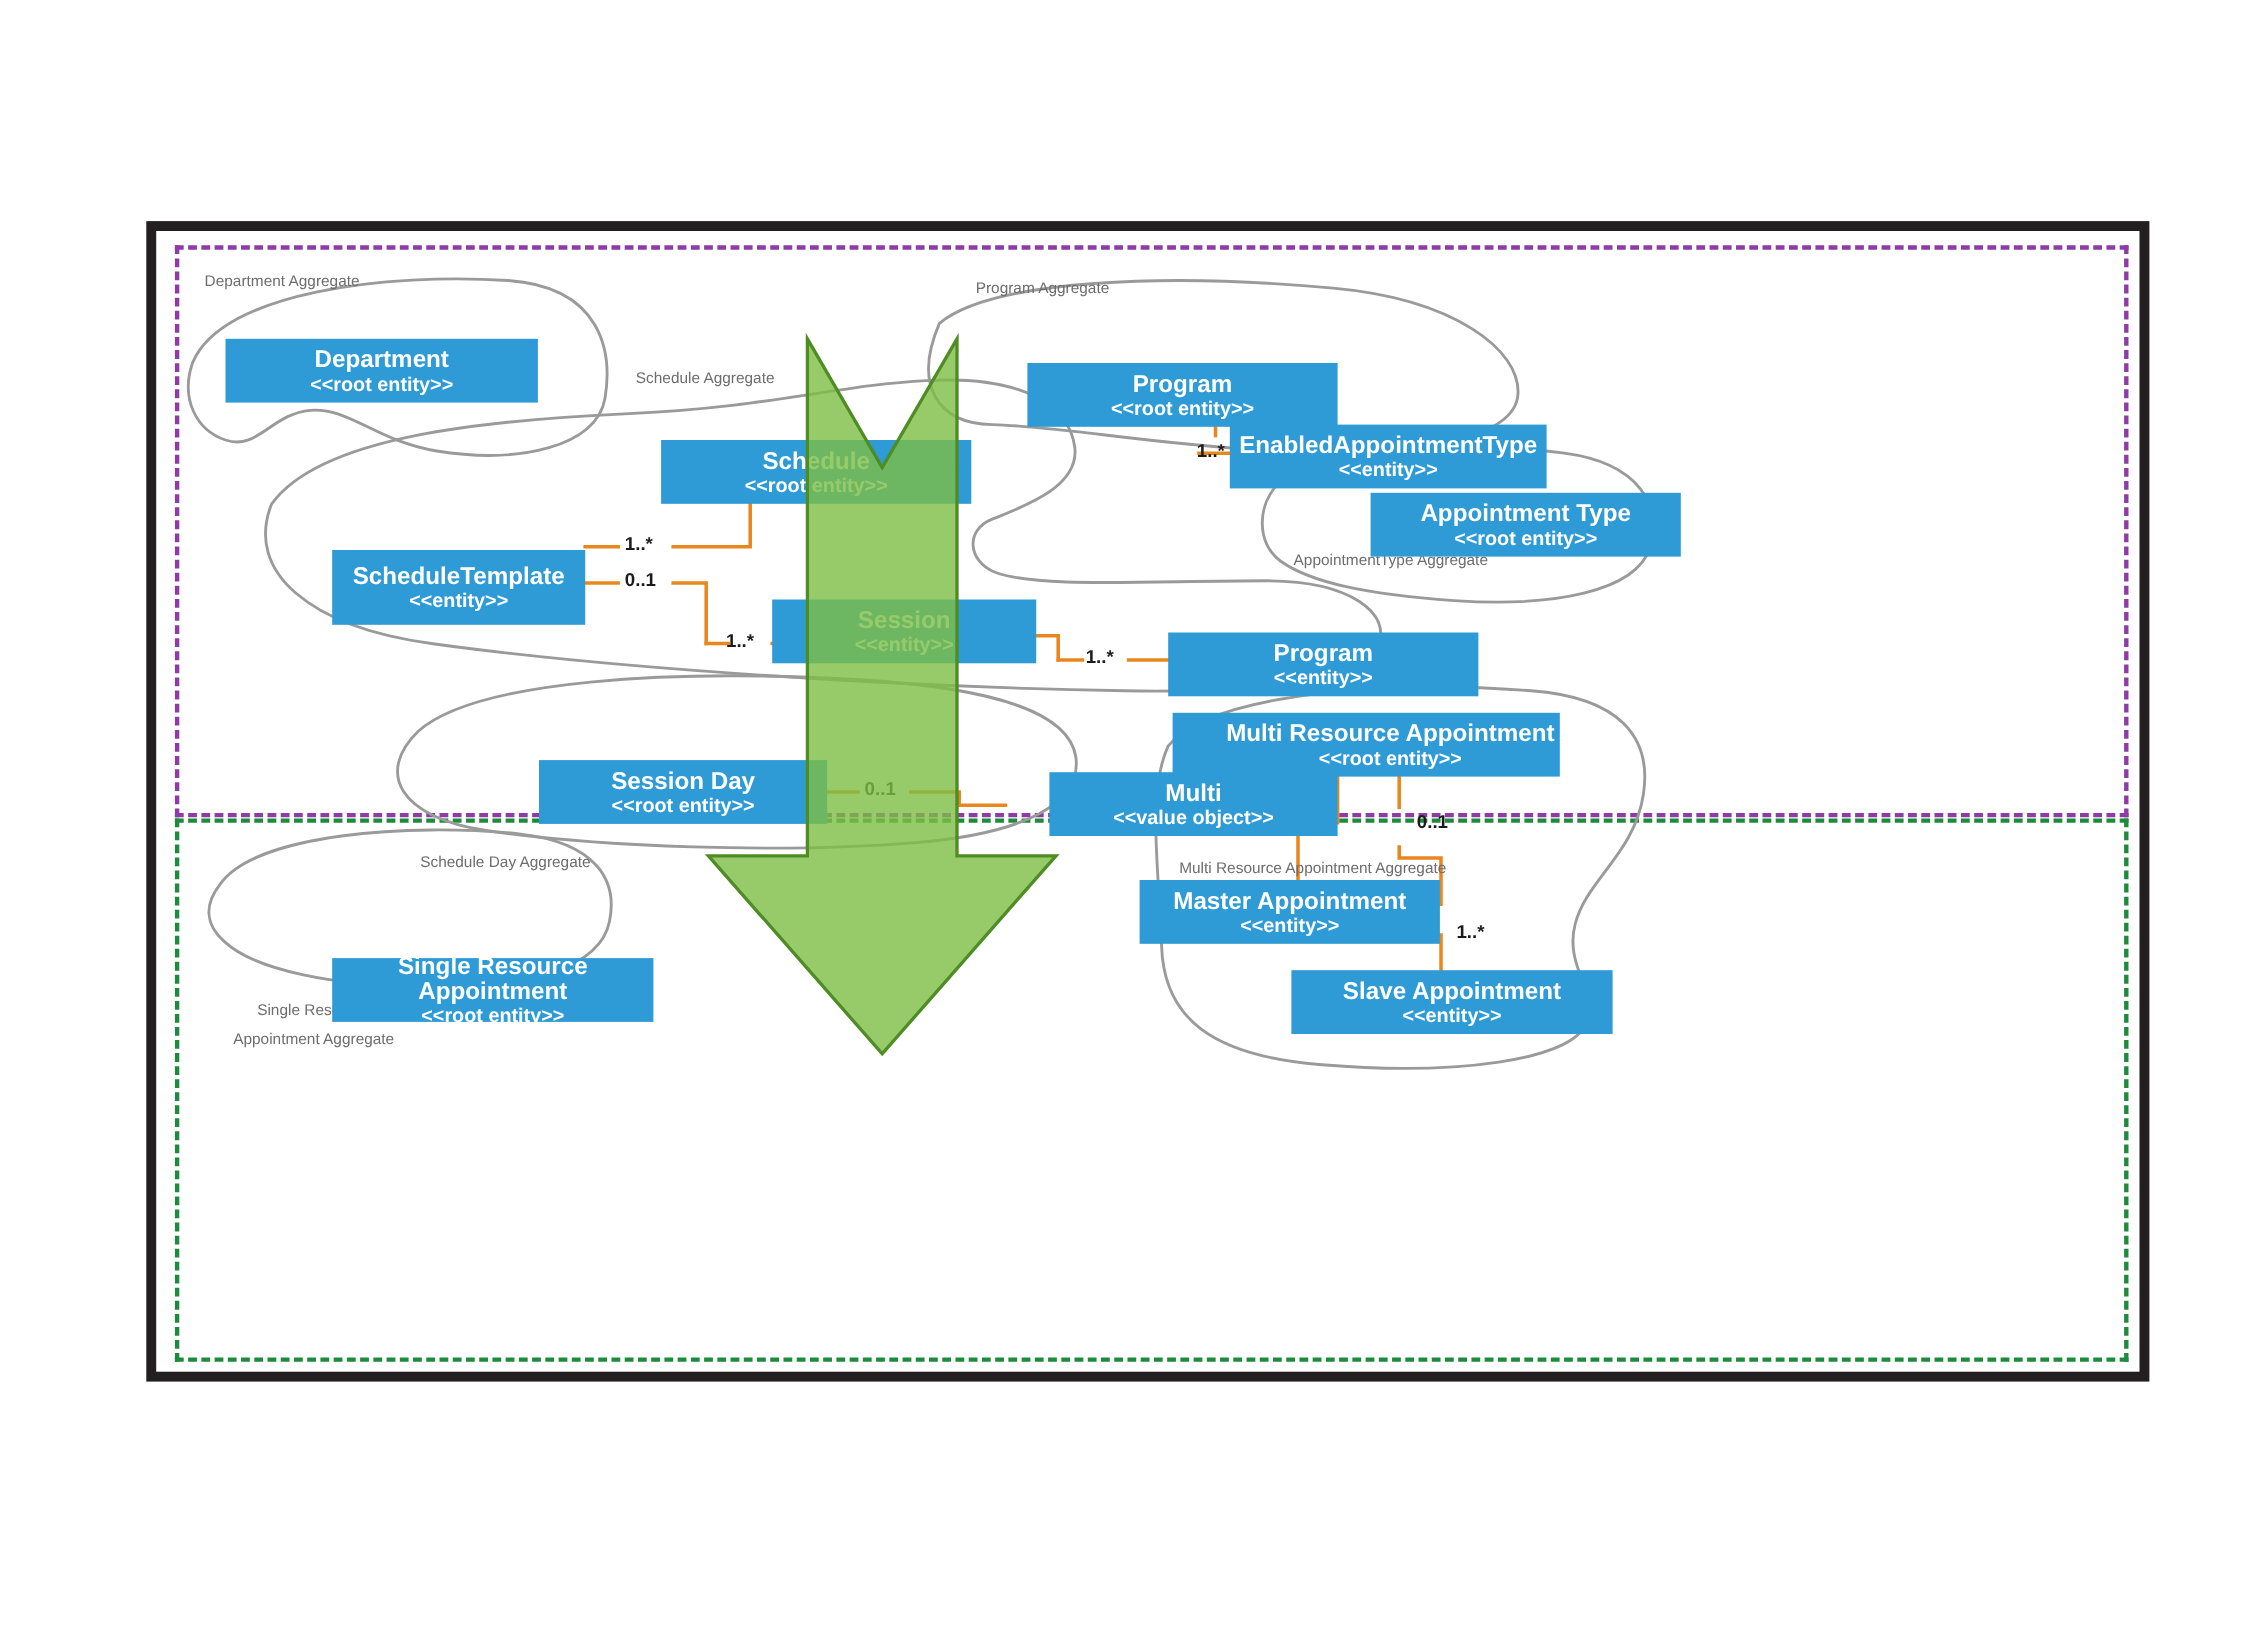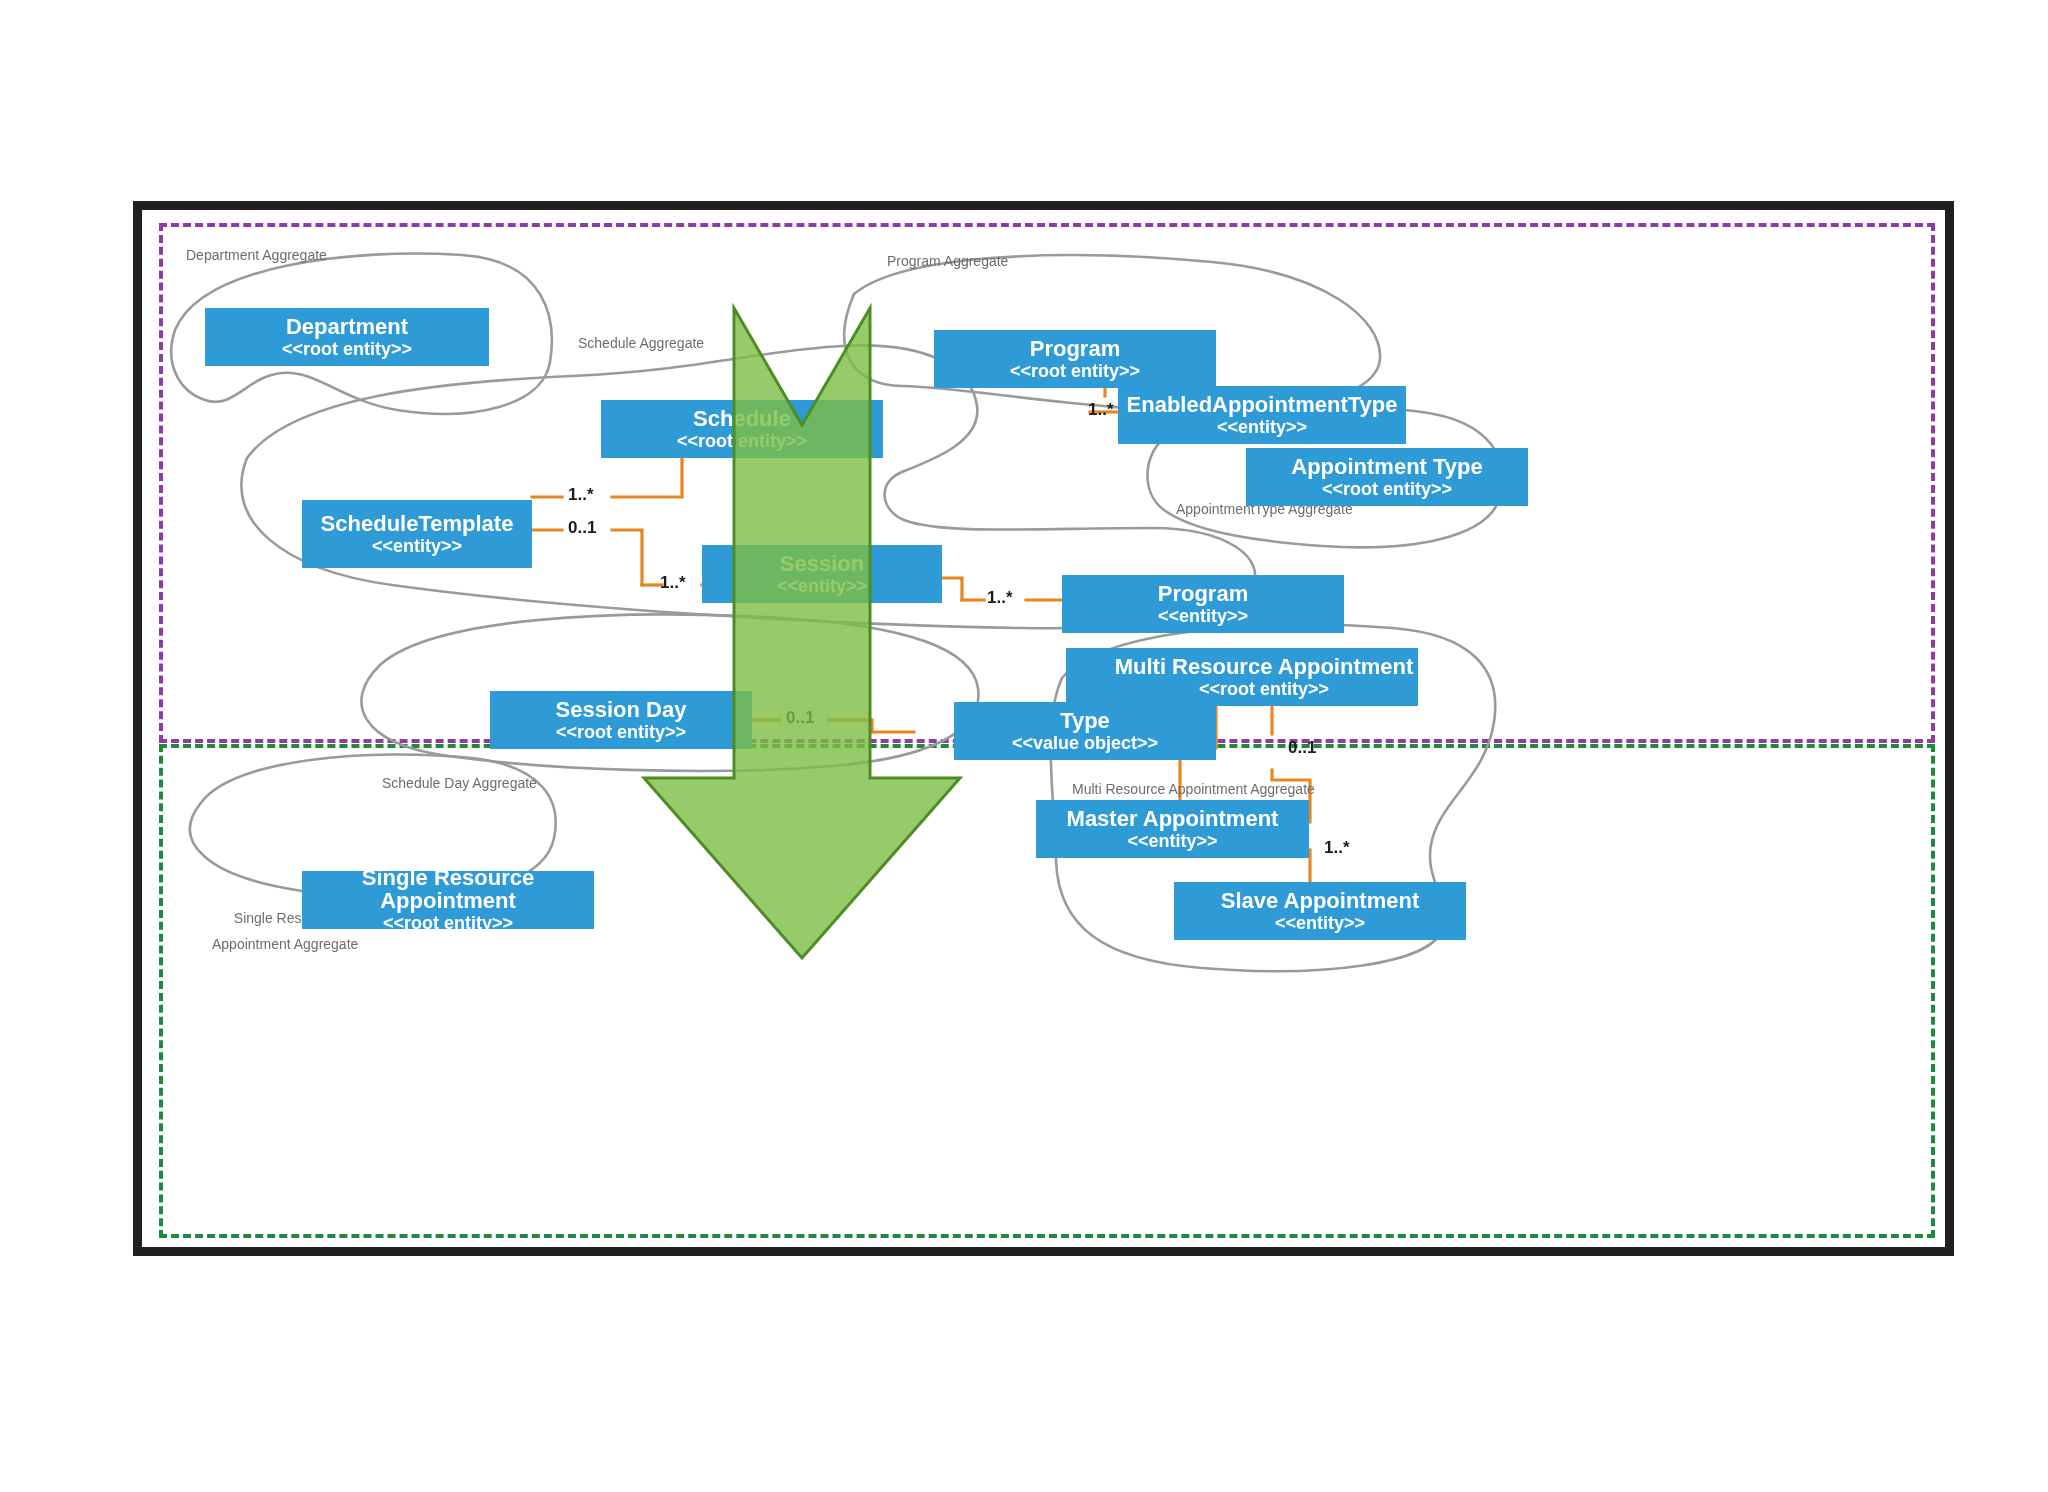--- a/index.html
+++ b/index.html
@@ -176,21 +176,21 @@
     <span class="nm">Appointment Type</span>
     <span class="st">&lt;&lt;root entity&gt;&gt;</span>
   </div>
 
   <div class="ebox" style="left:348px;top:481px;width:262px;height:58px;">
     <span class="nm">Session Day</span>
     <span class="st">&lt;&lt;root entity&gt;&gt;</span>
   </div>
 
   <div class="ebox" style="left:812px;top:492px;width:262px;height:58px;">
-    <span class="nm">Type</span>
+    <span class="nm">Multi</span>
     <span class="st">&lt;&lt;value object&gt;&gt;</span>
   </div>
 
   <div class="ebox" style="left:924px;top:438px;width:352px;height:58px;padding-left:44px;">
     <span class="nm">Multi Resource Appointment</span>
     <span class="st">&lt;&lt;root entity&gt;&gt;</span>
   </div>
 
   <div class="ebox" style="left:894px;top:590px;width:273px;height:58px;">
     <span class="nm">Master Appointment</span>

